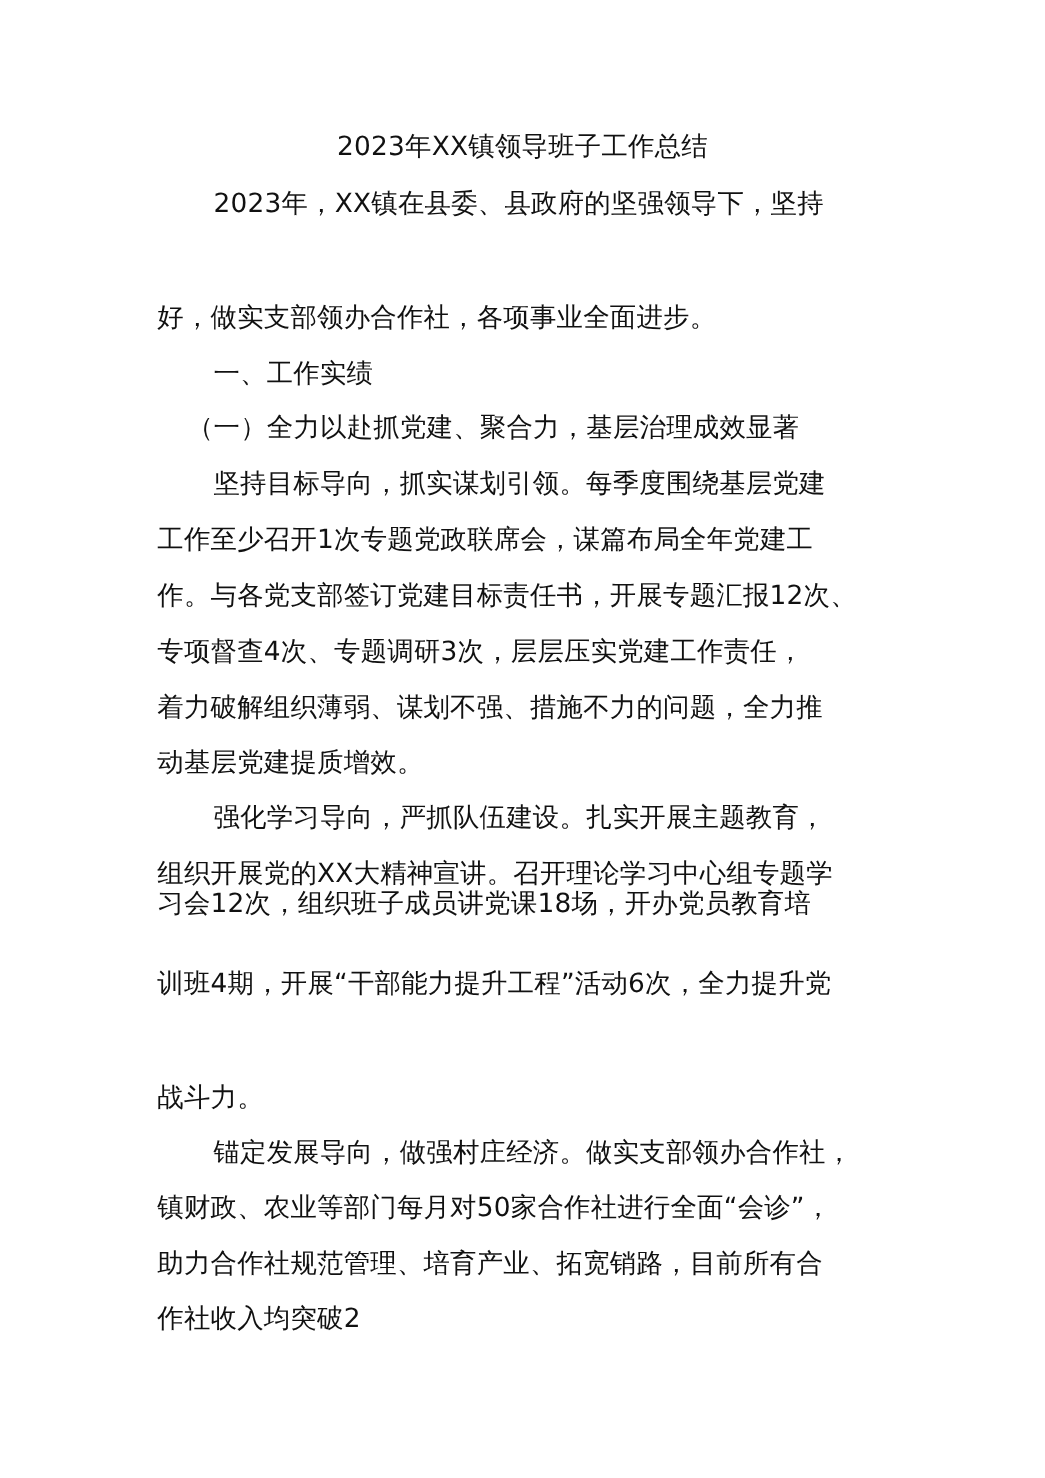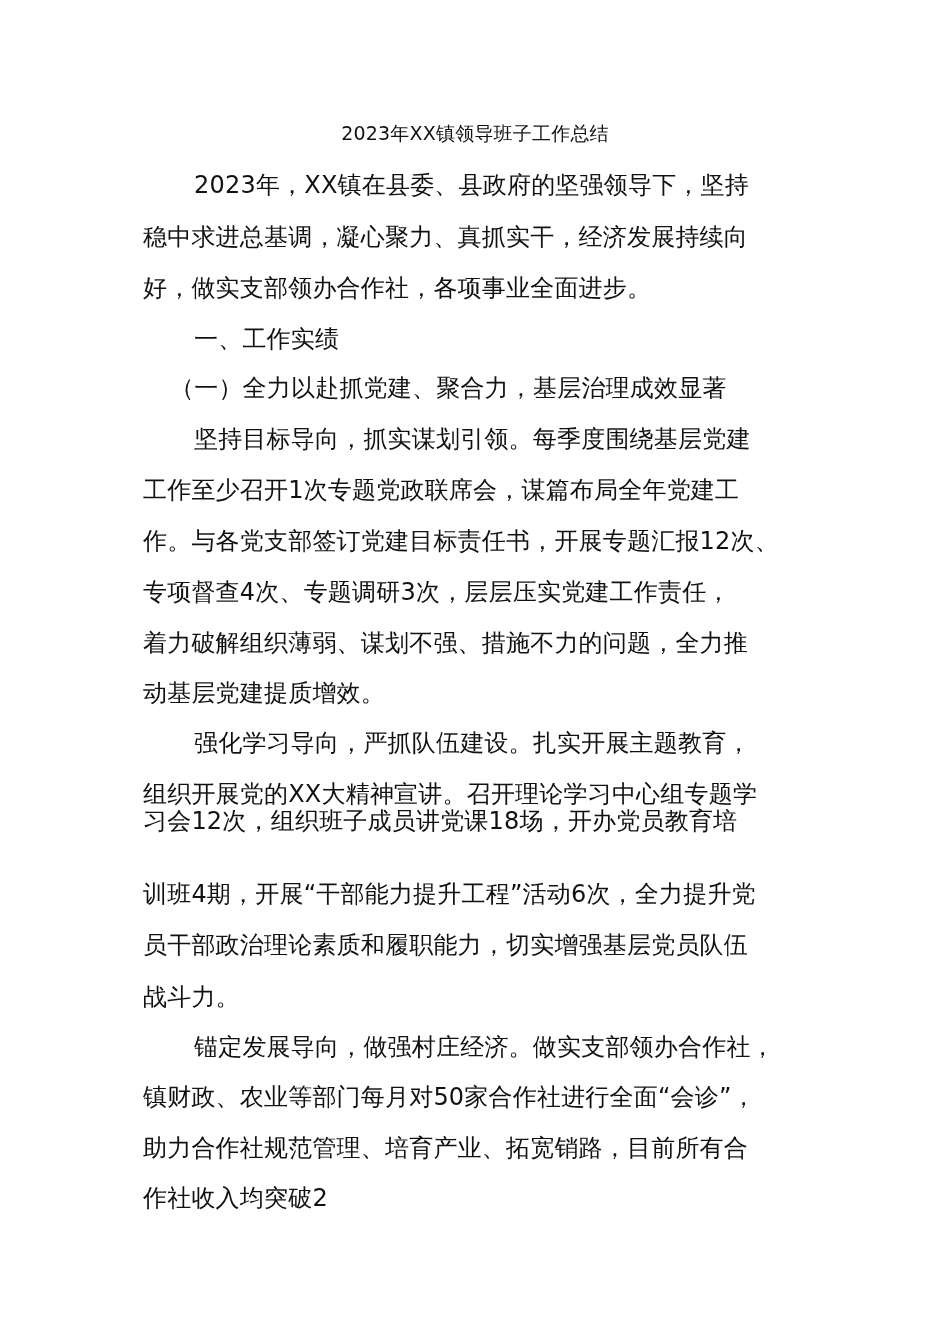--- a/index.html
+++ b/index.html
@@ -1,46 +1,44 @@
 <!DOCTYPE html>
 <html><head>
   <meta charset="utf-8">
   <style>
     html, body { margin: 0; padding: 0; background: #ffffff; }
     body { width: 950px; height: 1344px; position: relative; overflow: hidden;
            font-family: "DejaVu Sans", sans-serif; color: #111111; }
     .page { position: absolute; left: 0; top: 0; width: 950px; height: 1344px; background: #ffffff; }
     .line { position: absolute; left: 143px; font-size: 24px; line-height: 30px; white-space: nowrap; letter-spacing: 0.2px; }
-    .title { left: 0; width: 950px; text-align: center; font-size: 19px; }
+    .title { left: 0; width: 950px; text-align: center; font-size: 24px; }
     .indent { left: 194px; text-align: right; }
   </style>
 </head>
 <body>
 
 <div class="page">
   <div class="line title" style="top:118px">2023年XX镇领导班子工作总结</div>
 
   <div class="line indent" style="top:170px">2023年，XX镇在县委、县政府的坚强领导下，坚持</div>
-  <div class="line" style="top:222px">稳中求进总基调，凝心聚力、真抓实干，经济发展持续向</div>
   <div class="line" style="top:273px">好，做实支部领办合作社，各项事业全面进步。</div>
 
   <div class="line indent" style="top:324px">一、工作实绩</div>
   <div class="line indent" style="top:424px">坚持目标导向，抓实谋划引领。每季度围绕基层党建</div>
 
   <div class="line" style="top:373px; left:170px">（一）全力以赴抓党建、聚合力，基层治理成效显著</div>
   <div class="line" style="top:475px">工作至少召开1次专题党政联席会，谋篇布局全年党建工</div>
   <div class="line" style="top:526px">作。与各党支部签订党建目标责任书，开展专题汇报12次、</div>
   <div class="line" style="top:577px">专项督查4次、专题调研3次，层层压实党建工作责任，</div>
   <div class="line" style="top:628px">着力破解组织薄弱、谋划不强、措施不力的问题，全力推</div>
   <div class="line" style="top:678px">动基层党建提质增效。</div>
 
   <div class="line indent" style="top:728px">强化学习导向，严抓队伍建设。扎实开展主题教育，</div>
   <div class="line" style="top:779px">组织开展党的XX大精神宣讲。召开理论学习中心组专题学</div>
   <div class="line" style="top:806px">习会12次，组织班子成员讲党课18场，开办党员教育培</div>
   <div class="line" style="top:879px">训班4期，开展“干部能力提升工程”活动6次，全力提升党</div>
-  <div class="line" style="top:930px">员干部政治理论素质和履职能力，切实增强基层党员队伍</div>
   <div class="line" style="top:982px">战斗力。</div>
 
   <div class="line indent" style="top:1032px">锚定发展导向，做强村庄经济。做实支部领办合作社，</div>
   <div class="line" style="top:1082px">镇财政、农业等部门每月对50家合作社进行全面“会诊”，</div>
   <div class="line" style="top:1133px">助力合作社规范管理、培育产业、拓宽销路，目前所有合</div>
   <div class="line" style="top:1183px">作社收入均突破2</div>
 </div>
 
 </body></html>

